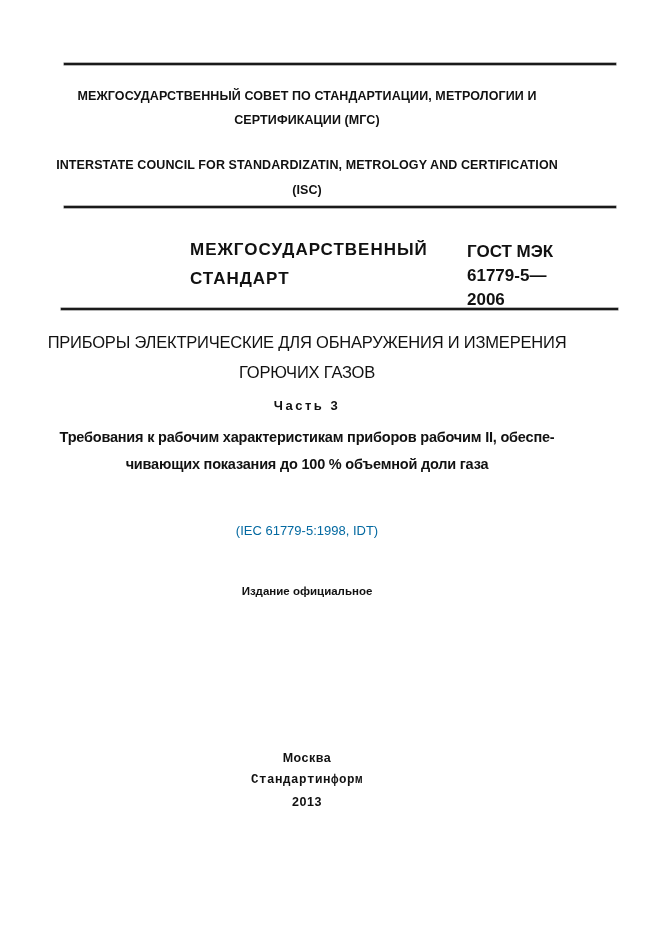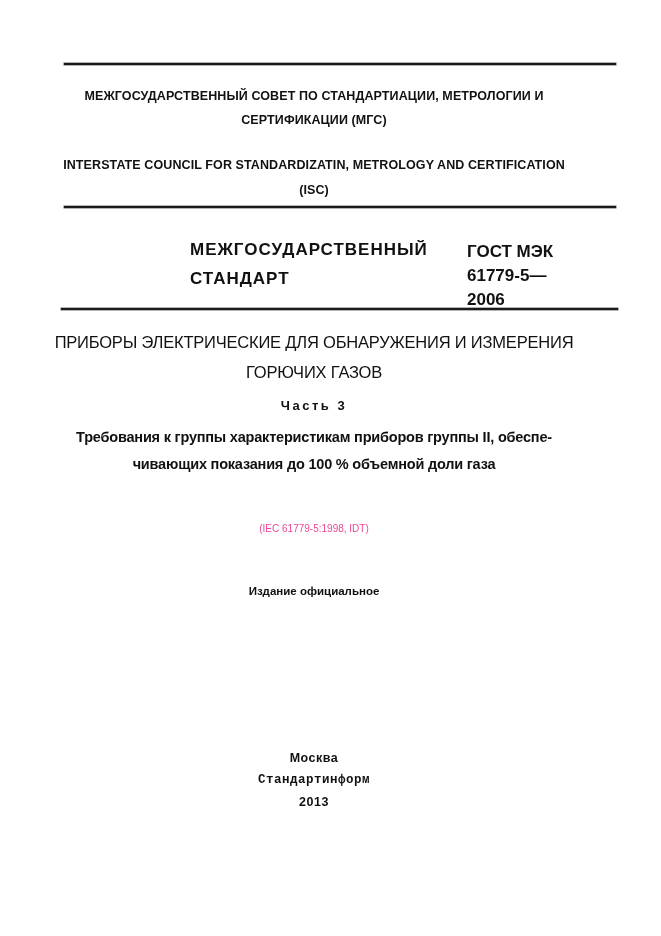--- a/index.html
+++ b/index.html
@@ -16,21 +16,21 @@
       color: #111111;
     }
     .rule {
       position: absolute;
       height: 2px;
       background: #1a1a1a;
       box-shadow: 0 0 0 0.5px #6a6a6a;
     }
     .c {
       position: absolute;
-      left: 7px;
+      left: 0;
       width: 614px;
       text-align: center;
       white-space: nowrap;
     }
     .council {
       font-weight: bold;
       font-size: 12.5px;
       letter-spacing: 0.1px;
     }
     .std-label {
@@ -58,22 +58,22 @@
       font-weight: bold;
       font-size: 13px;
       letter-spacing: 2.5px;
     }
     .subtitle {
       font-weight: bold;
       font-size: 14.5px;
       letter-spacing: -0.2px;
     }
     .iec {
-      font-size: 10px;
-      color: #ec4899;
+      font-size: 13px;
+      color: #0369a1;
     }
     .edition {
       font-weight: bold;
       font-size: 11.5px;
     }
     .imprint {
       font-weight: bold;
       font-size: 12.5px;
       letter-spacing: 0.5px;
     }
@@ -97,21 +97,21 @@
   <div>ГОСТ МЭК</div>
   <div>61779-5—</div>
   <div>2006</div>
 </div>
 
 <div class="rule" style="left:61px; top:308px; width:557px;"></div>
 
 <div class="c title" style="top:333px;">ПРИБОРЫ ЭЛЕКТРИЧЕСКИЕ ДЛЯ ОБНАРУЖЕНИЯ И ИЗМЕРЕНИЯ</div>
 <div class="c title" style="top:363px;">ГОРЮЧИХ ГАЗОВ</div>
 <div class="c part" style="top:398px;">Часть 3</div>
-<div class="c subtitle" style="top:429px;">Требования к группы характеристикам приборов группы II, обеспе-</div>
+<div class="c subtitle" style="top:429px;">Требования к рабочим характеристикам приборов рабочим II, обеспе-</div>
 <div class="c subtitle" style="top:456px;">чивающих показания до 100 % объемной доли газа</div>
 
 <div class="c iec" style="top:523px;">(IEC 61779-5:1998, IDT)</div>
 <div class="c edition" style="top:585px;">Издание официальное</div>
 
 <div class="c imprint" style="top:751px;">Москва</div>
 <div class="c imprint" style="top:773px;font-family:Liberation Mono, monospace;">Стандартинформ</div>
 <div class="c imprint" style="top:795px;">2013</div>
 
 </body></html>

